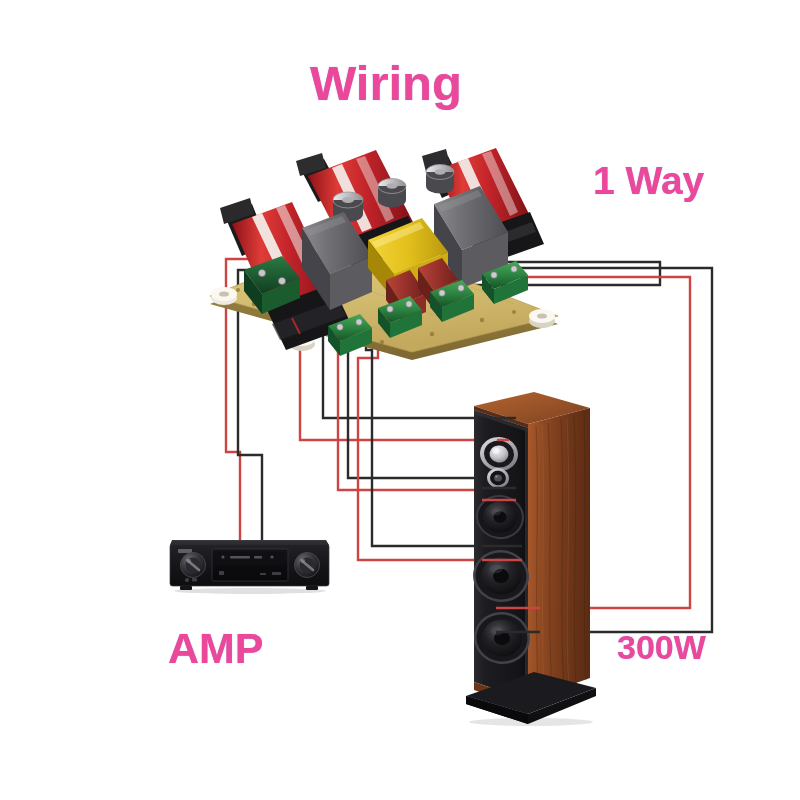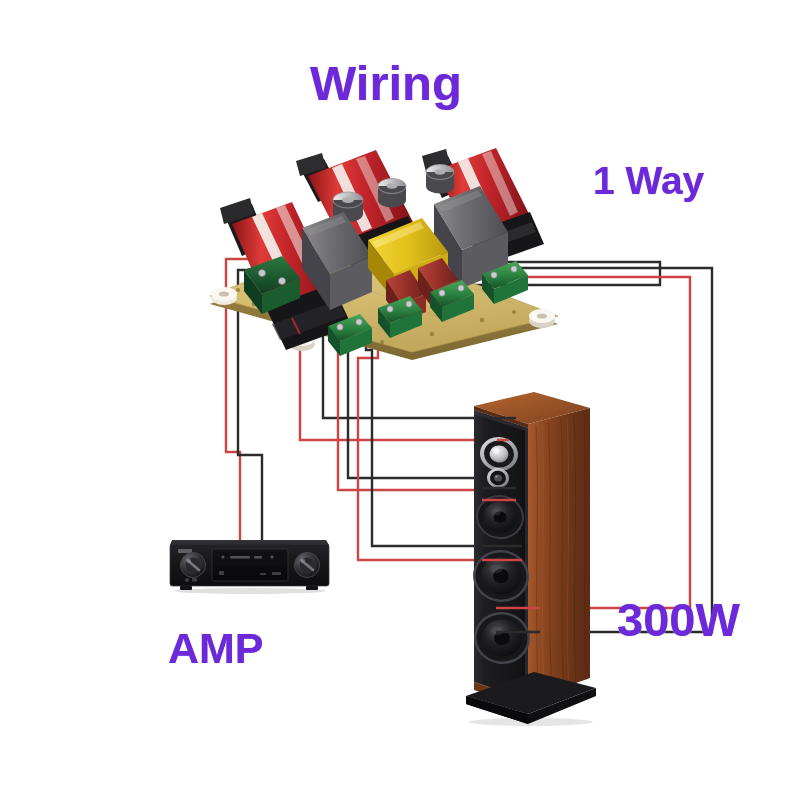--- a/index.html
+++ b/index.html
@@ -6,32 +6,32 @@
   html,body{margin:0;padding:0;background:#ffffff;}
   body{
     width:800px;height:800px;overflow:hidden;position:relative;
     font-family:"Liberation Sans","DejaVu Sans",sans-serif;
   }
   #stage{position:absolute;left:0;top:0;width:800px;height:800px;background:#fff;}
 
   
   .label{
     position:absolute;
-    color:#6d28d9;
+    color:#ec4899;
     font-weight:700;
     font-family:"Liberation Sans","DejaVu Sans",sans-serif;
     letter-spacing:0px;
     white-space:nowrap;
     text-shadow:0 0 1px rgba(60,60,220,.55), 0 1px 1px rgba(255,255,255,.5);
     line-height:1;
   }
   #lbl-wiring{left:310px;top:59px;font-size:49px;}
   #lbl-4way  {left:593px;top:161px;font-size:39px;}
   #lbl-amp   {left:168px;top:627px;font-size:43px;}
-  #lbl-300w  {left:617px;top:596px;font-size:47px;}
+  #lbl-300w  {left:617px;top:630px;font-size:34px;}
 
   
   #wires{position:absolute;left:0;top:0;width:800px;height:800px;}
   #wires-front{position:absolute;left:0;top:0;width:800px;height:800px;pointer-events:none;}
 
   
   #pcb{
     position:absolute;left:196px;top:128px;width:376px;height:240px;
   }
   .pcb-board{

